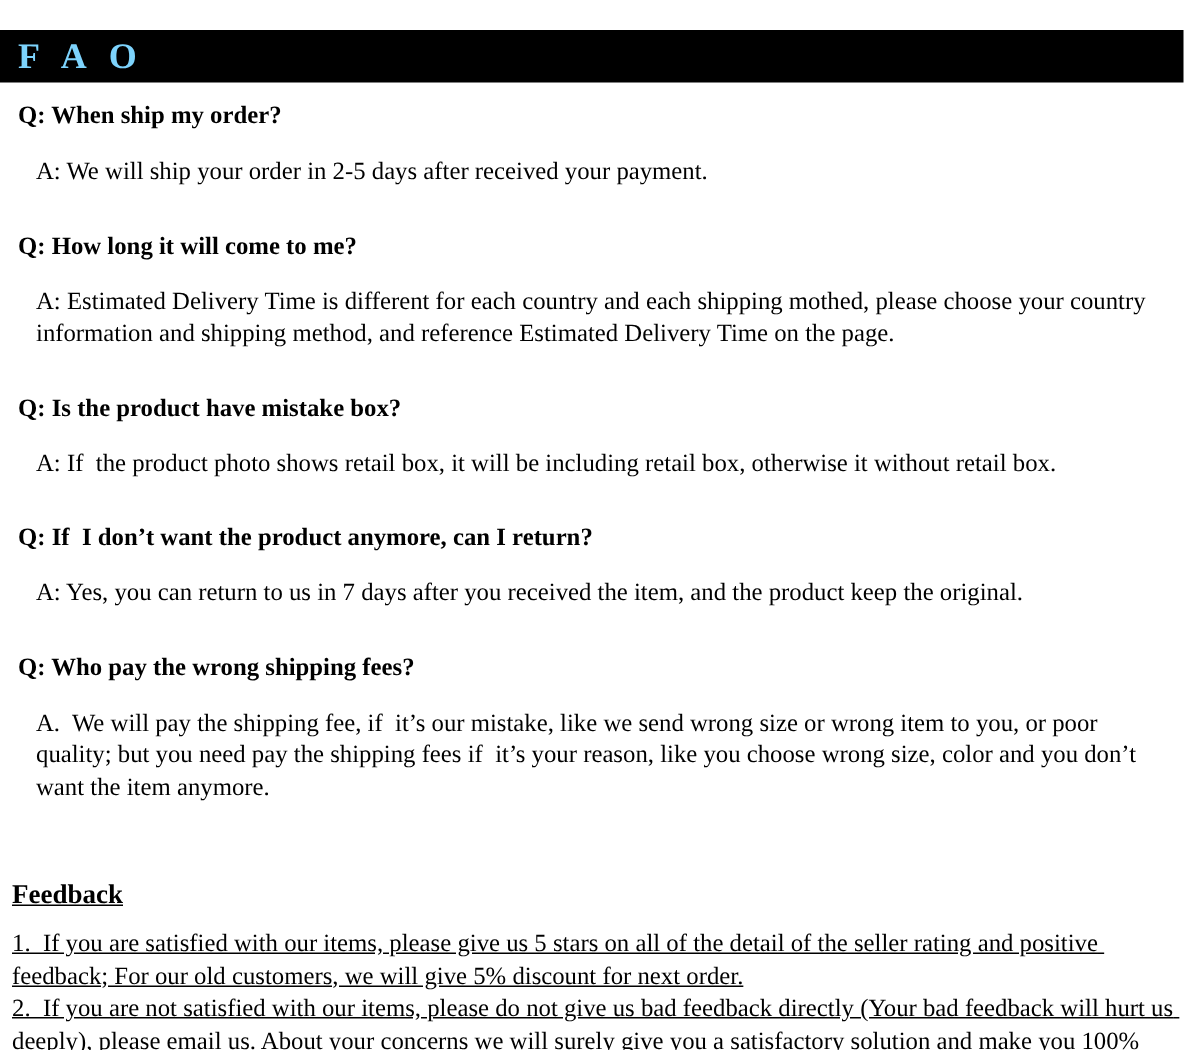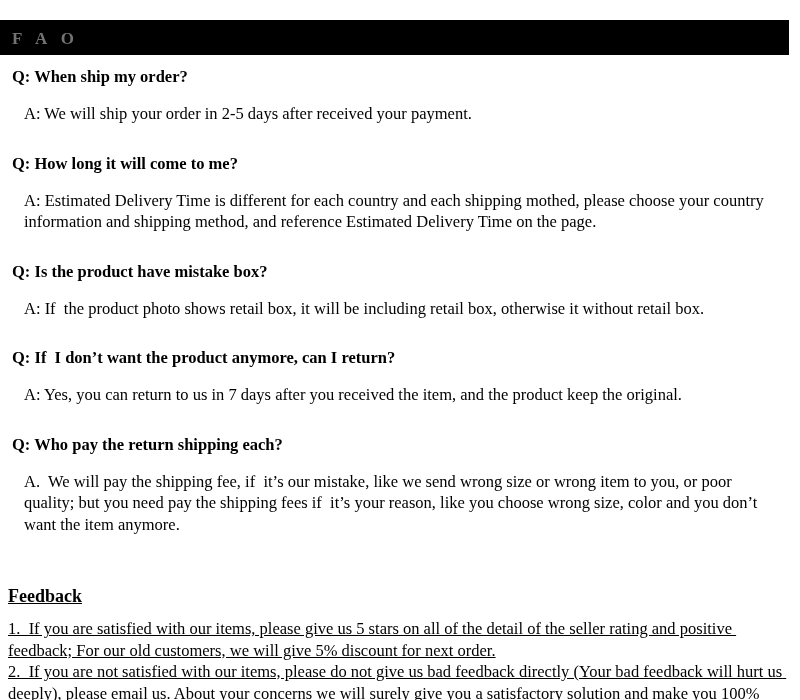--- a/index.html
+++ b/index.html
@@ -29,24 +29,24 @@
     top: 20px;
     width: 789px;
     height: 35px;
     background: #000000;
   }
   .header-title {
     position: absolute;
     left: 12px;
     top: 50%;
     transform: translateY(-50%);
-    color: #737373;
+    color: #7dd3fc;
     font-family: "Liberation Serif", "DejaVu Serif", serif;
     font-weight: bold;
-    font-size: 17px;
+    font-size: 24px;
     letter-spacing: 5px;
     line-height: 1;
     white-space: pre;
   }
 
   
   .content {
     position: absolute;
     left: 8px;
     top: 66px;
@@ -125,21 +125,21 @@
     </div>
     <div class="gap-after-qa"></div>
 
     <div class="qa-block">
       <p class="q-line">Q: If  I don’t want the product anymore, can I return?</p>
       <p class="a-line">A: Yes, you can return to us in 7 days after you received the item, and the product keep the original.</p>
     </div>
     <div class="gap-after-qa"></div>
 
     <div class="qa-block">
-      <p class="q-line">Q: Who pay the return shipping each?</p>
+      <p class="q-line">Q: Who pay the wrong shipping fees?</p>
       <p class="a-line">A.  We will pay the shipping fee, if  it’s our mistake, like we send wrong size or wrong item to you, or poor quality; but you need pay the shipping fees if  it’s your reason, like you choose wrong size, color and you don’t want the item anymore.</p>
     </div>
 
     <div class="gap-before-feedback"></div>
 
     <div class="section">
       <h2 class="section-heading">Feedback</h2>
       <p class="section-body">1.  If you are satisfied with our items, please give us 5 stars on all of the detail of the seller rating and positive feedback; For our old customers, we will give 5% discount for next order.
 2.  If you are not satisfied with our items, please do not give us bad feedback directly (Your bad feedback will hurt us deeply), please email us. About your concerns we will surely give you a satisfactory solution and make you 100% Satisfied.</p>
     </div>

